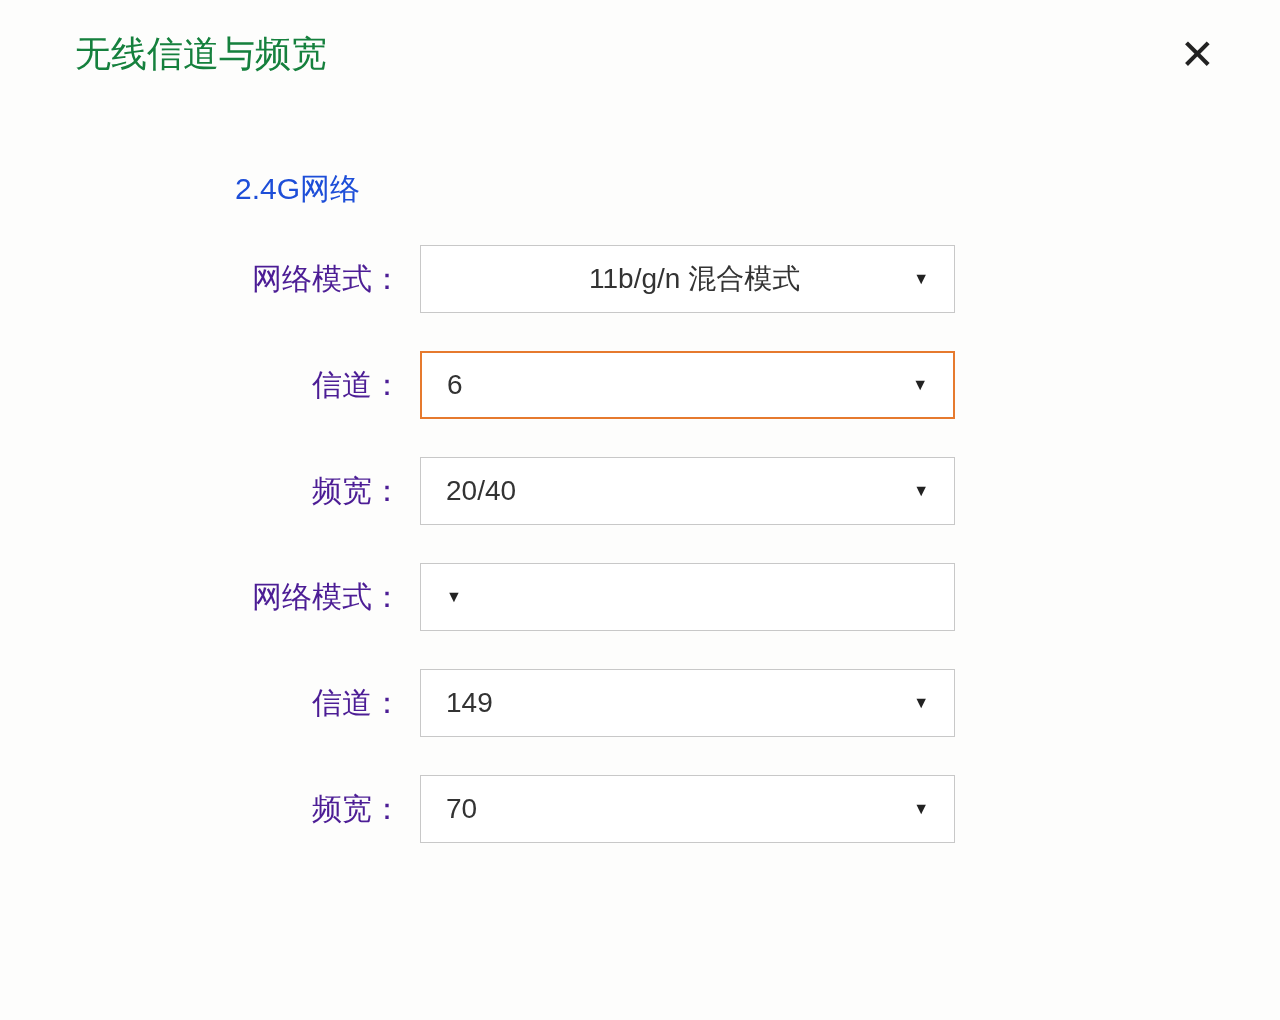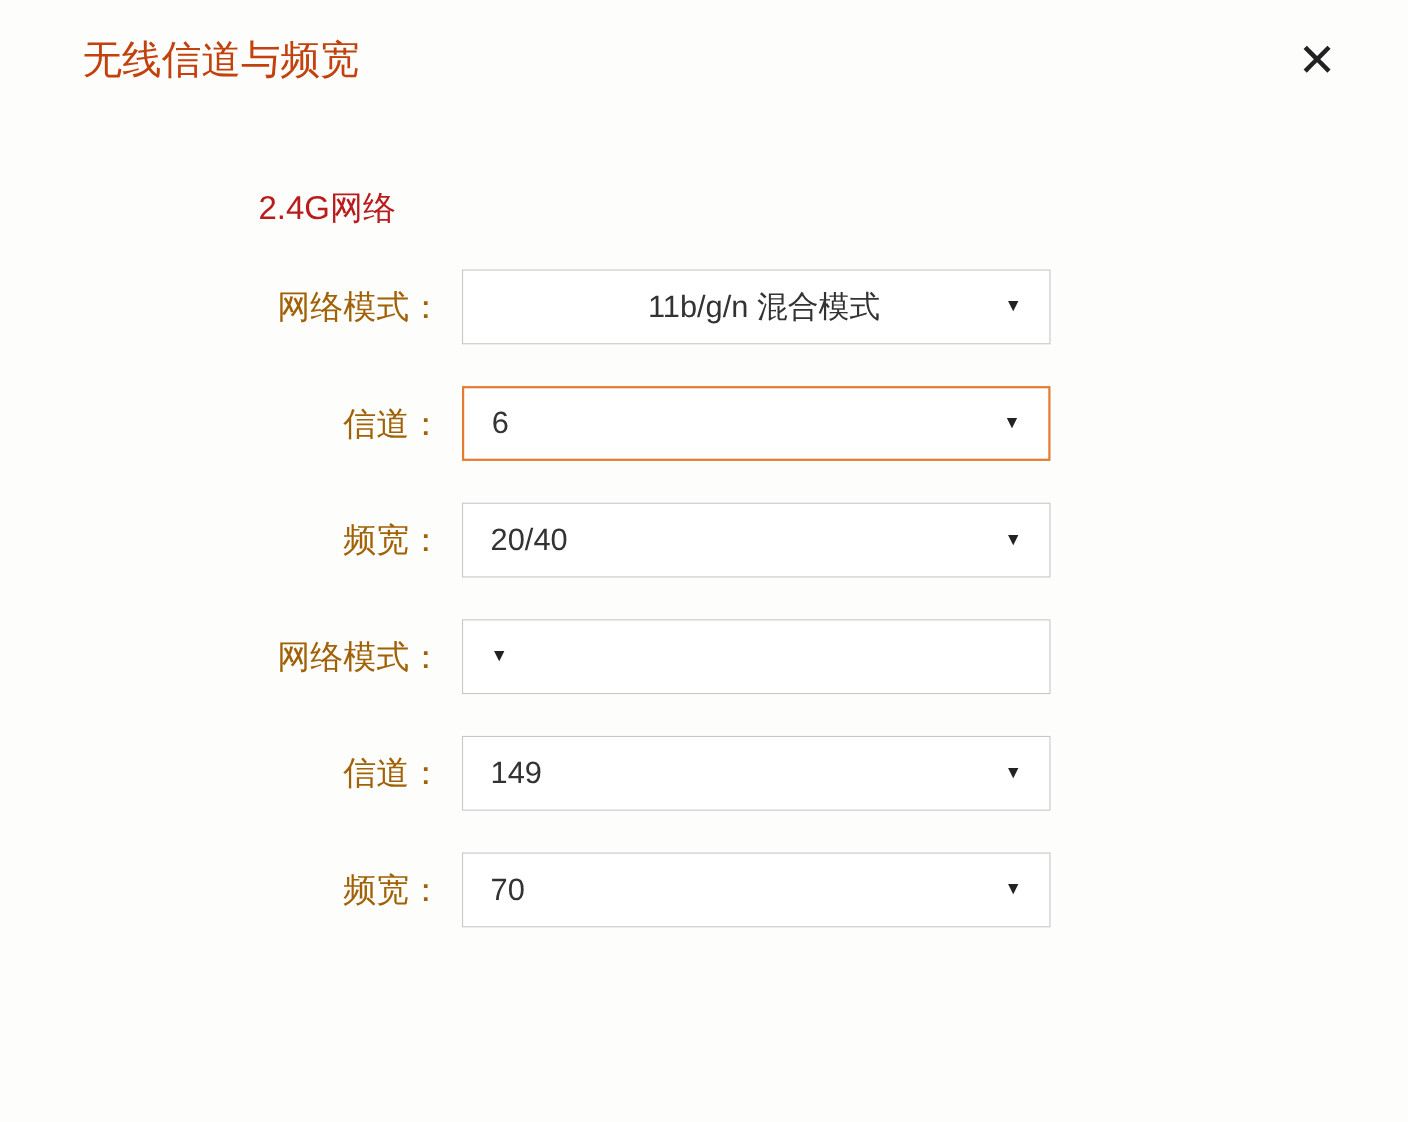--- a/index.html
+++ b/index.html
@@ -16,48 +16,48 @@
     }
     .header {
       display: flex;
       justify-content: space-between;
       align-items: center;
       padding: 30px 65px 30px 75px;
     }
     .title {
       font-size: 36px;
       font-weight: 400;
-      color: #c2410c;
+      color: #15803d;
     }
     .close-btn {
       font-size: 42px;
       font-weight: 300;
       cursor: pointer;
       color: #222;
       line-height: 1;
     }
     .content {
       padding: 60px 0 0 0;
     }
     .section-title {
       font-size: 30px;
-      color: #b91c1c;
+      color: #1d4ed8;
       margin-left: 235px;
       margin-bottom: 35px;
     }
     .form-row {
       display: flex;
       align-items: center;
       margin-bottom: 38px;
     }
     .label {
       width: 420px;
       text-align: right;
       font-size: 30px;
-      color: #a16207;
+      color: #4c1d95;
       padding-right: 18px;
     }
     .select-box {
       width: 535px;
       height: 68px;
       border: 1px solid #c8c8c8;
       background: #fff;
       display: flex;
       align-items: center;
       justify-content: space-between;

